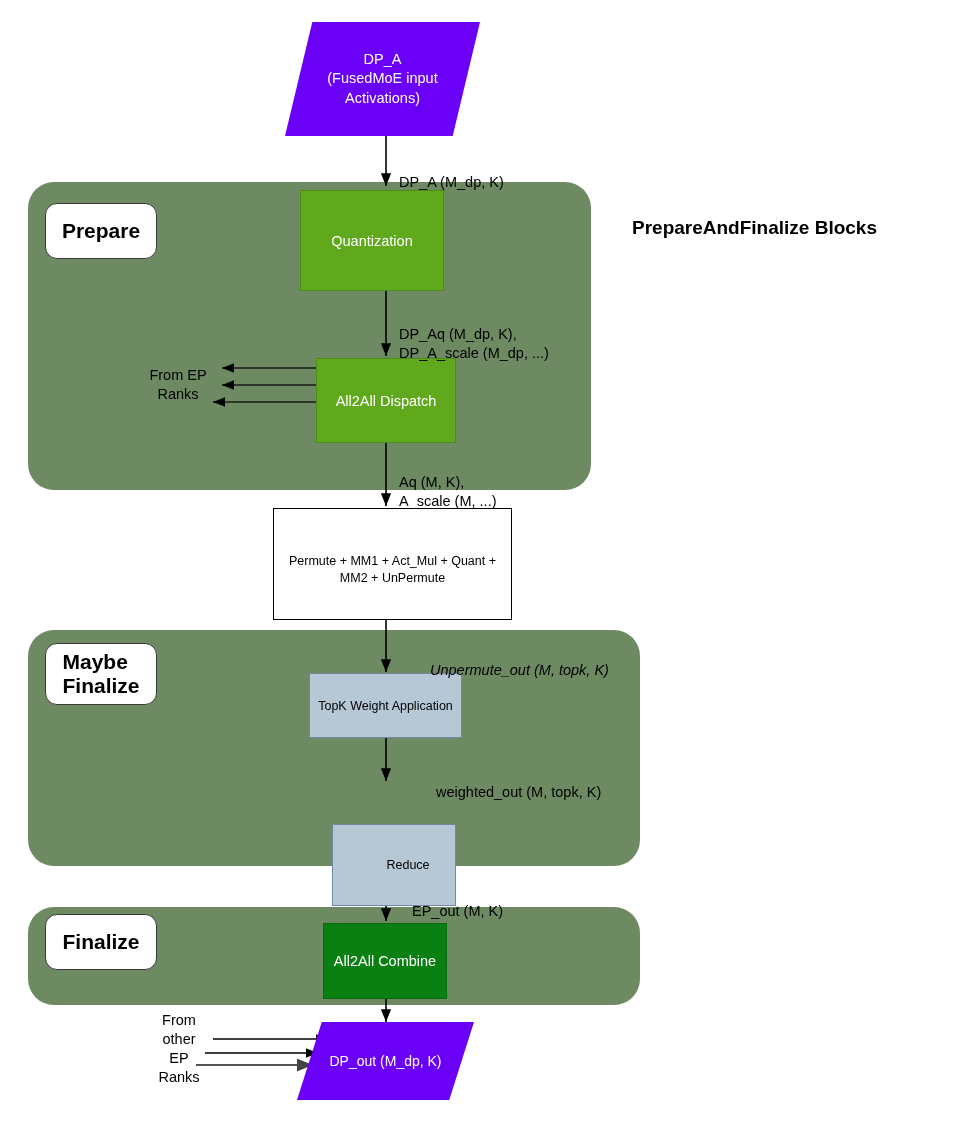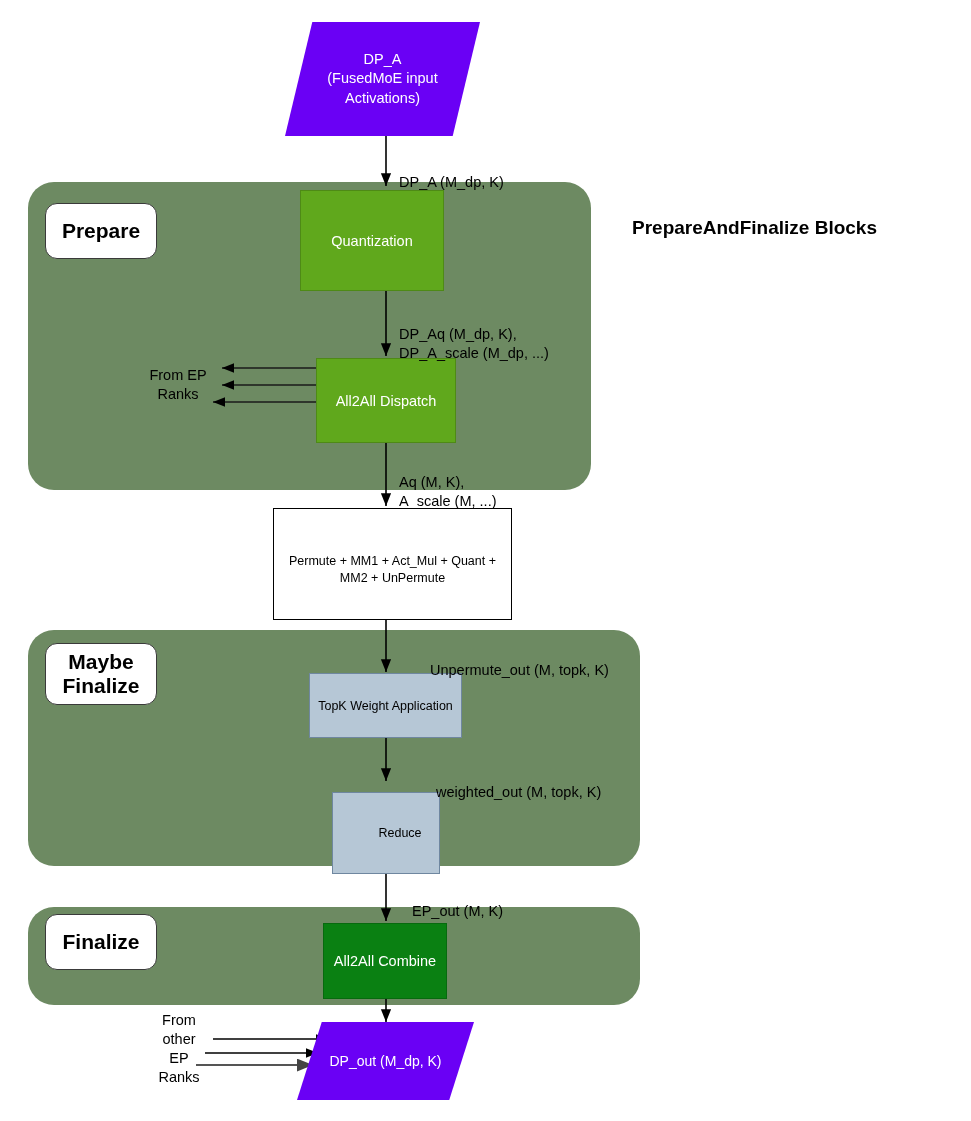--- a/index.html
+++ b/index.html
@@ -31,21 +31,20 @@
     background: #ffffff;
     border: 1.5px solid #3a3a3a;
     border-radius: 12px;
     box-sizing: border-box;
     display: flex;
     align-items: center;
     justify-content: center;
     font-weight: bold;
     font-size: 21px;
     line-height: 1.12;
-    text-align: center;
     color: #000000;
   }
 
   
   .box {
     position: absolute;
     box-sizing: border-box;
     display: flex;
     align-items: center;
     justify-content: center;
@@ -208,42 +207,42 @@
 
   <div class="box box-white" style="left:273px; top:508px; width:239px; height:112px;">
     <span style="white-space:pre;">Permute + MM1 + Act_Mul + Quant +
 MM2 + UnPermute</span>
   </div>
 
   <div class="box box-blue" style="left:309px; top:673px; width:153px; height:65px;">
     <span>TopK Weight Application</span>
   </div>
 
-  <div class="box box-blue" style="left:332px; top:792px; width:108px; height:82px;padding-left:28px;">
+  <div class="box box-blue" style="left:332px; top:824px; width:124px; height:82px;padding-left:28px;">
     <span>Reduce</span>
   </div>
 
   <div class="box box-darkgreen" style="left:323px; top:923px; width:124px; height:76px;">
     <span>All2All Combine</span>
   </div>
 
   <div class="para-wrap" style="left:297px; top:1022px; width:177px; height:78px;">
     <div class="para-shape"></div>
     <div class="para-text" style="font-size:14px;">DP_out (M_dp, K)</div>
   </div>
 
   <div class="edge-label" style="left:399px; top:148px;">DP_A (M_dp, K)</div>
 
   <div class="edge-label" style="left:399px; top:300px;">DP_Aq (M_dp, K),
 DP_A_scale (M_dp, ...)</div>
 
   <div class="edge-label" style="left:399px; top:448px;">Aq (M, K),
 A_scale (M, ...)</div>
 
-  <div class="edge-label" style="left:430px; top:636px;">Unpermute_out (M, topk, K)</div>
+  <div class="edge-label" style="left:430px; top:636px;font-style:italic;">Unpermute_out (M, topk, K)</div>
 
   <div class="edge-label" style="left:436px; top:758px;">weighted_out (M, topk, K)</div>
 
   <div class="edge-label" style="left:412px; top:877px;">EP_out (M, K)</div>
 
   <div class="side-text" style="left:136px; top:366px; width:84px;">From EP
 Ranks</div>
 
   <div class="side-text" style="left:150px; top:1011px; width:58px;">From
 other

